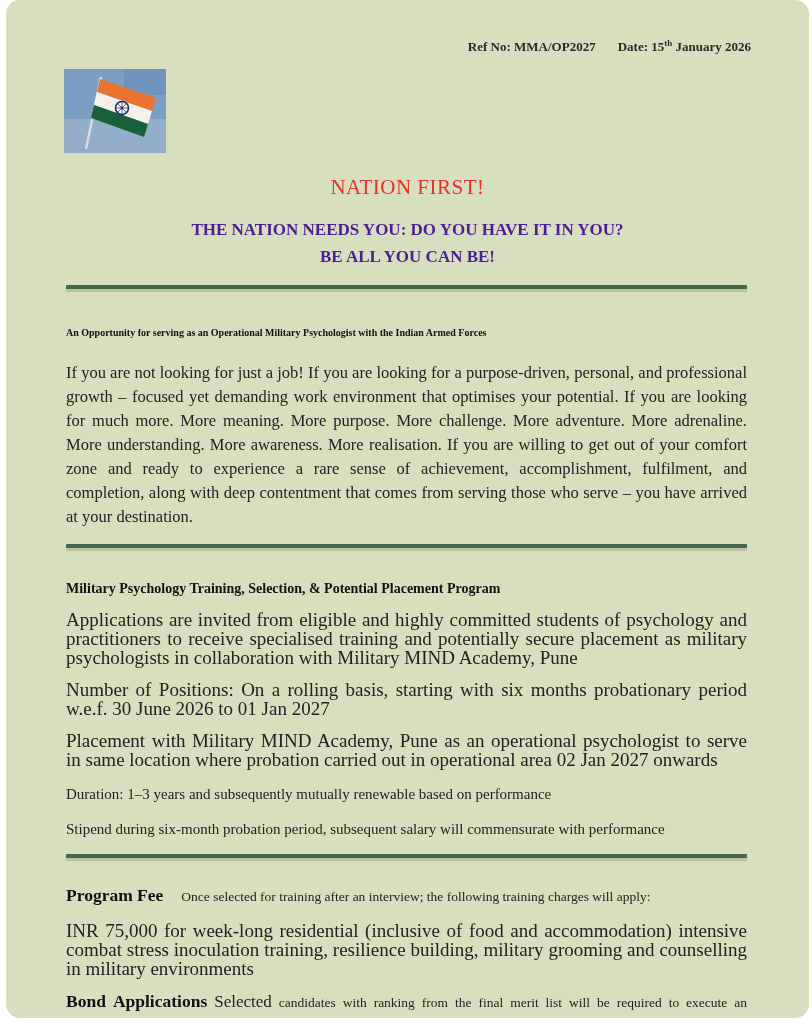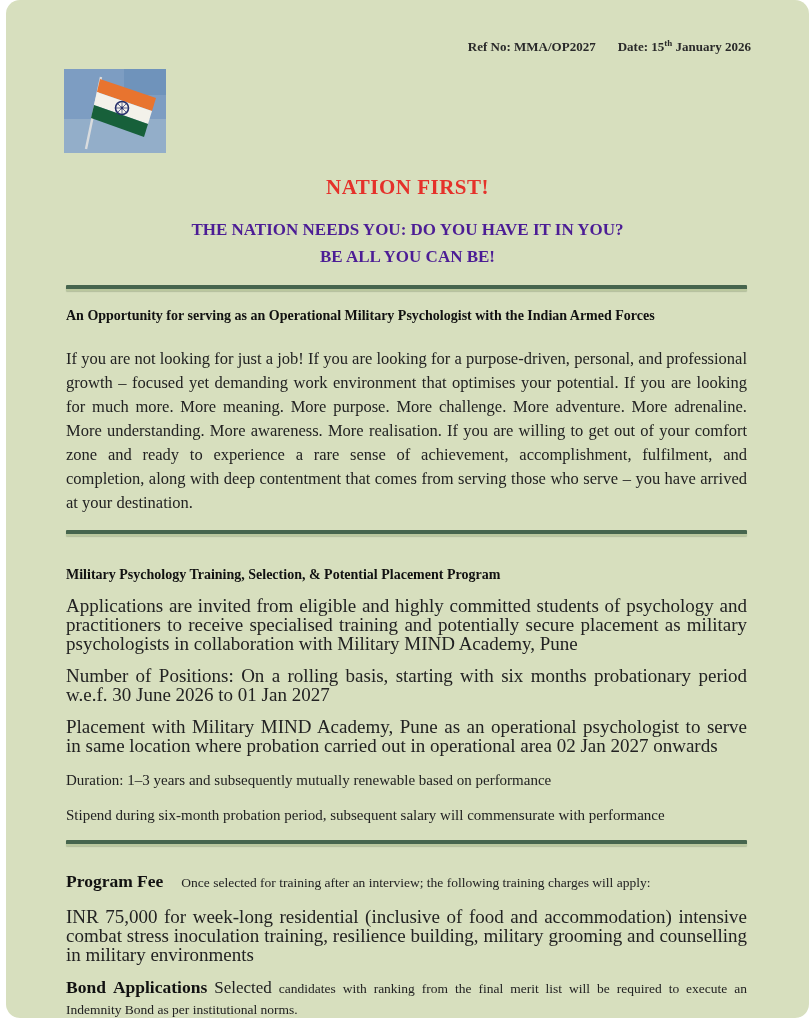--- a/index.html
+++ b/index.html
@@ -16,33 +16,33 @@
   .ref-line{
     margin-top:38px;padding-right:58px;text-align:right;
     font-size:13px;font-weight:bold;color:#2a2a2a;
   }
   .ref-line sup{font-size:9px;text-align:center;}
   .ref-gap{display:inline-block;width:22px;}
   .flag-wrap{margin:14px 0 0 58px;width:102px;height:84px;}
   .flag-wrap svg{display:block;}
   .title{
     margin-top:22px;text-align:center;
-    font-size:21px;font-weight:bold;color:#e5312a;letter-spacing:.5px;
+    font-size:21px;font-weight:normal;color:#e5312a;letter-spacing:.5px;
   }
   .subtitle{
     margin-top:16px;text-align:center;
     font-size:17px;font-weight:bold;color:#4c1d95;line-height:27px;
   }
   .hr{
     height:4px;background:#46654e;border-bottom:2px solid #bac79e;
     margin:15px 62px 0 60px;border-radius:1px;
     box-shadow:0 1px 1px rgba(70,90,60,.25);
   }
   .content{padding:0 62px 0 60px;}
-  .h-black{margin-top:17px;font-size:14px;font-weight:bold;color:#111;}
+  .h-black{margin-top:36px;font-size:10px;font-weight:bold;color:#111;}
   .intro{
     margin-top:23px;font-size:16.5px;line-height:24px;
     text-align:justify;color:#222;
   }
   .h-section{margin-top:31px;font-size:14px;font-weight:bold;color:#111;}
   .para{margin-top:13px;font-size:19px;line-height:19px;text-align:justify;color:#222;}
   .para-lg{margin-top:15px;font-size:15px;line-height:20px;color:#222;}
   .fee-line{margin-top:24px;font-size:13.5px;line-height:22px;color:#222;}
   .lbl-big{font-size:17.5px;font-weight:bold;color:#111;}
   .sel-big{font-size:17px;color:#222;}

